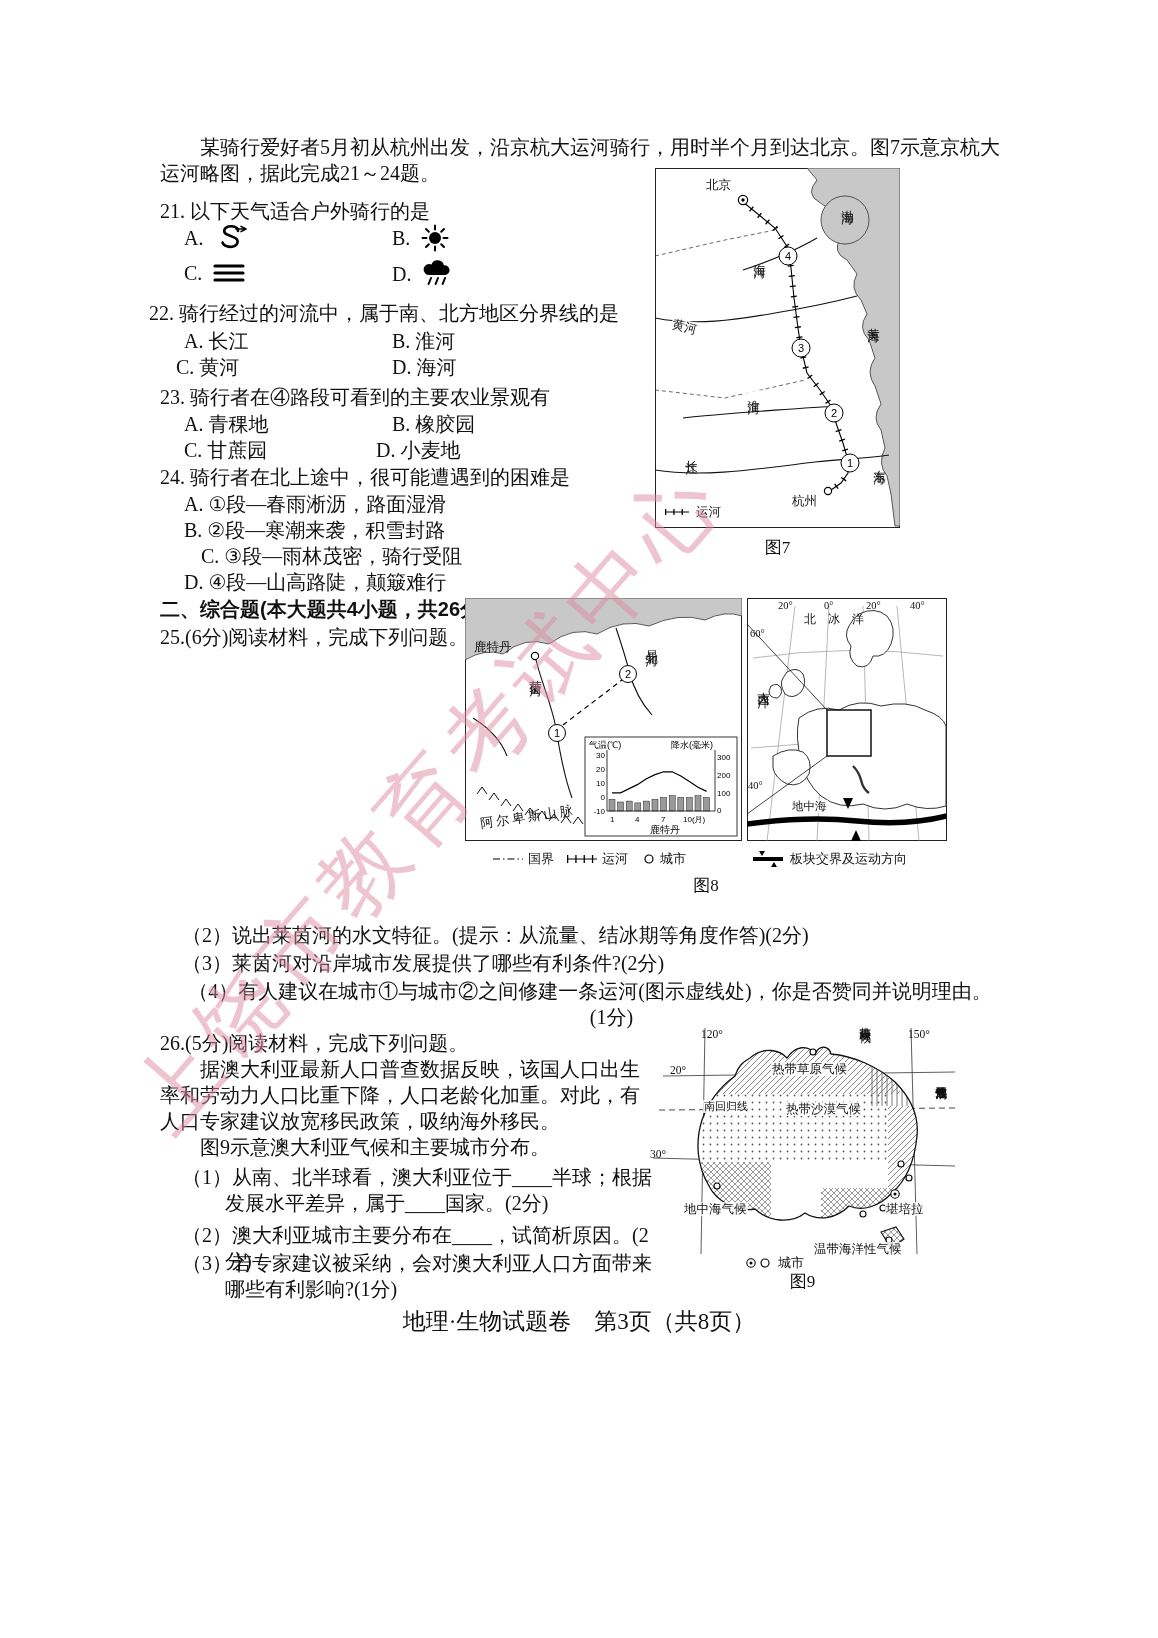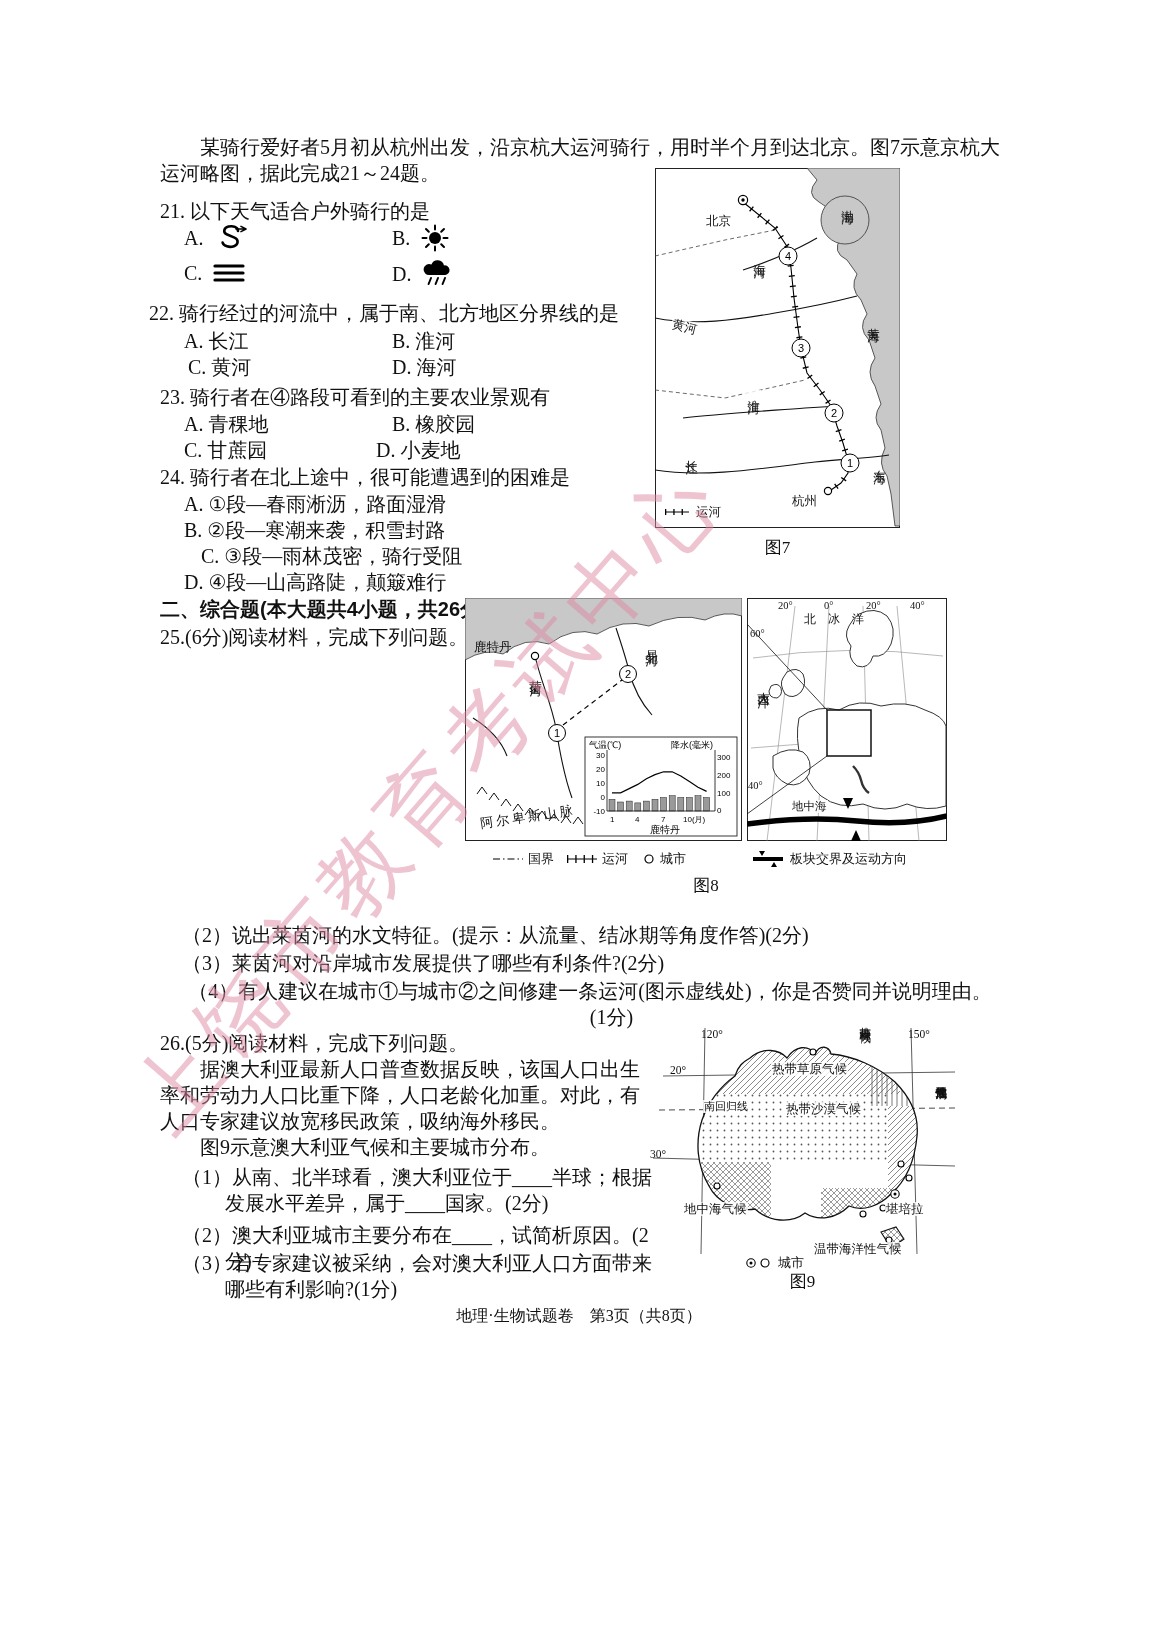--- a/index.html
+++ b/index.html
@@ -13,21 +13,21 @@
   .bold-sans { font-family:"Liberation Sans","DejaVu Sans",sans-serif; font-weight:bold; }
   .optrow { display:flex; align-items:center; gap:10px; }
   .fig { position:absolute; }
   .fig .submap { position:absolute; }
   .ml { position:absolute; font-size:12.5px; line-height:1.15; color:#111; background:rgba(255,255,255,.82); padding:0 1px; }
   .ml.nobg { background:transparent; }
   .v { writing-mode:vertical-rl; text-orientation:upright; letter-spacing:2px; }
   .cap { position:absolute; font-size:17px; text-align:center; }
   .legend-item { position:absolute; display:flex; align-items:center; gap:5px; font-size:13px; white-space:nowrap; }
   .watermark { position:absolute; left:150px; top:1060px; font-size:86px; letter-spacing:8px; color:#df8aa4; opacity:.5; transform:rotate(-49deg); transform-origin:0 50%; white-space:nowrap; z-index:9; pointer-events:none; }
-  .footer { position:absolute; left:0; top:1306px; width:1158px; text-align:center; font-size:16px; }
+  .footer { position:absolute; left:0; top:1306px; width:1158px; text-align:center; font-size:23px; }
   svg { display:block; }
 </style>
 </head>
 <body>
 
 <div class="page">
 
   <div class="watermark">上饶市教育考试中心</div>
 
   <div class="txt wrap indent" style="left:160px; top:134px; width:848px;">某骑行爱好者5月初从杭州出发，沿京杭大运河骑行，用时半个月到达北京。图7示意京杭大运河略图，据此完成21～24题。</div>
@@ -74,21 +74,21 @@
         <path d="M10,18 l-2.4,6"></path>
           <path d="M17,18 l-2.4,6"></path>
           <path d="M24,18 l-2.4,6"></path>
       </g>
     </svg>
   </div>
 
   <div class="txt" style="left:149px; top:300px;">22. 骑行经过的河流中，属于南、北方地区分界线的是</div>
   <div class="txt" style="left:184px; top:328px;">A. 长江</div>
   <div class="txt" style="left:392px; top:328px;">B. 淮河</div>
-  <div class="txt" style="left:188px; top:354px;">C. 黄河</div>
+  <div class="txt" style="left:176px; top:354px;">C. 黄河</div>
   <div class="txt" style="left:392px; top:354px;">D. 海河</div>
 
   <div class="txt" style="left:160px; top:384px;">23. 骑行者在④路段可看到的主要农业景观有</div>
   <div class="txt" style="left:184px; top:411px;">A. 青稞地</div>
   <div class="txt" style="left:392px; top:411px;">B. 橡胶园</div>
   <div class="txt" style="left:184px; top:437px;">C. 甘蔗园</div>
   <div class="txt" style="left:376px; top:437px;">D. 小麦地</div>
 
   <div class="txt" style="left:160px; top:464px;">24. 骑行者在北上途中，很可能遭遇到的困难是</div>
   <div class="txt" style="left:184px; top:491px;">A. ①段—春雨淅沥，路面湿滑</div>
@@ -149,21 +149,21 @@
         <text x="179" y="249">2</text>
         <circle cx="195" cy="295" r="9" fill="#fff" stroke="#000"></circle>
         <text x="195" y="299">1</text>
       </g>
 
       <g>
         <path d="M10,344 H34" stroke="#000" stroke-width="1"></path>
         <path d="M10,344 H34" stroke="#000" stroke-width="6" stroke-dasharray="1.3 7"></path>
       </g>
     </svg>
-    <div class="ml nobg" style="left:50px; top:10px;margin-top:36px;">北京</div>
+    <div class="ml nobg" style="left:50px; top:10px;">北京</div>
     <div class="ml nobg v" style="left:184px; top:32px;">渤海</div>
     <div class="ml nobg v" style="left:210px; top:150px;">黄海</div>
     <div class="ml nobg v" style="left:216px; top:292px;">东海</div>
     <div class="ml v" style="left:96px; top:86px;">海河</div>
     <div class="ml" style="left:16px; top:152px; transform:rotate(14deg);">黄河</div>
     <div class="ml v" style="left:90px; top:222px;">淮河</div>
     <div class="ml v" style="left:28px; top:282px;">长江</div>
     <div class="ml nobg" style="left:136px; top:326px;">杭州</div>
     <div class="ml nobg" style="left:40px; top:337px;">运河</div>
     <div class="cap" style="left:0; top:368px; width:245px;">图7</div>

